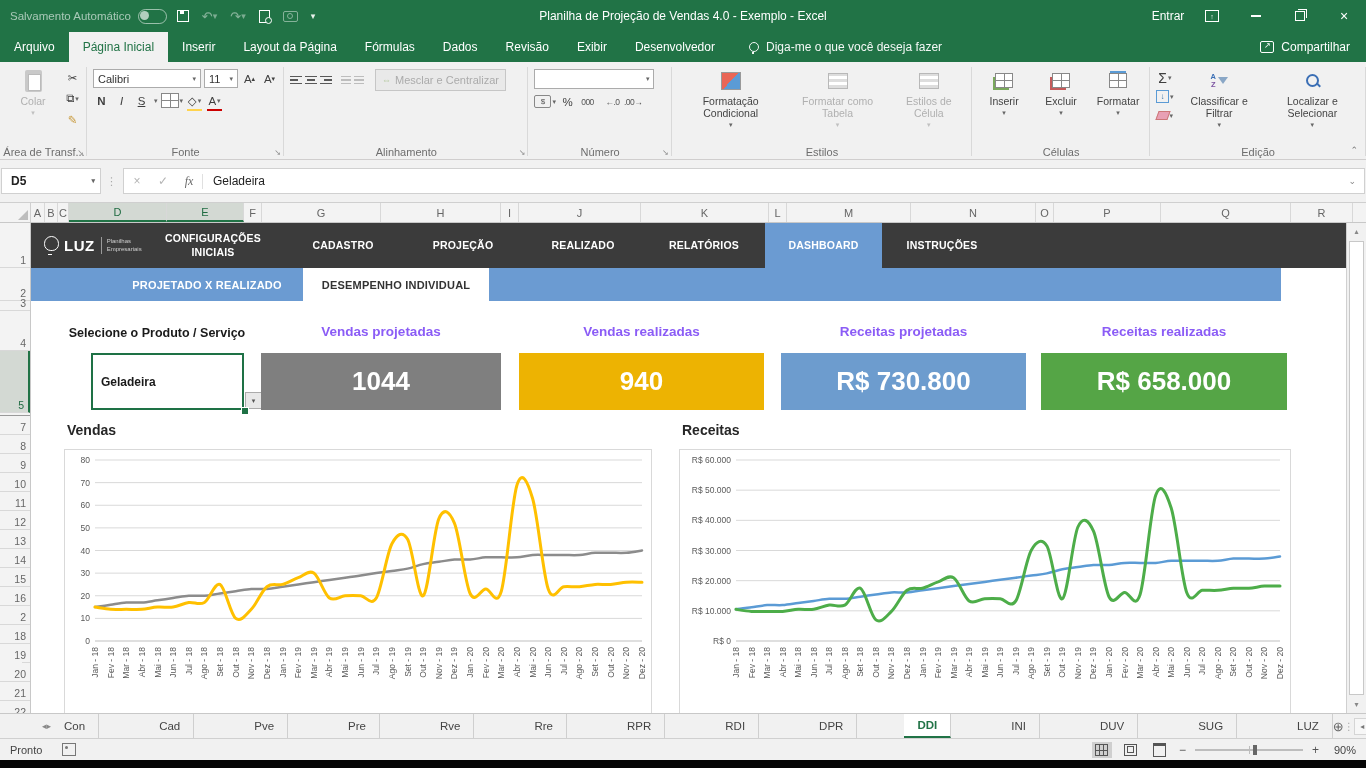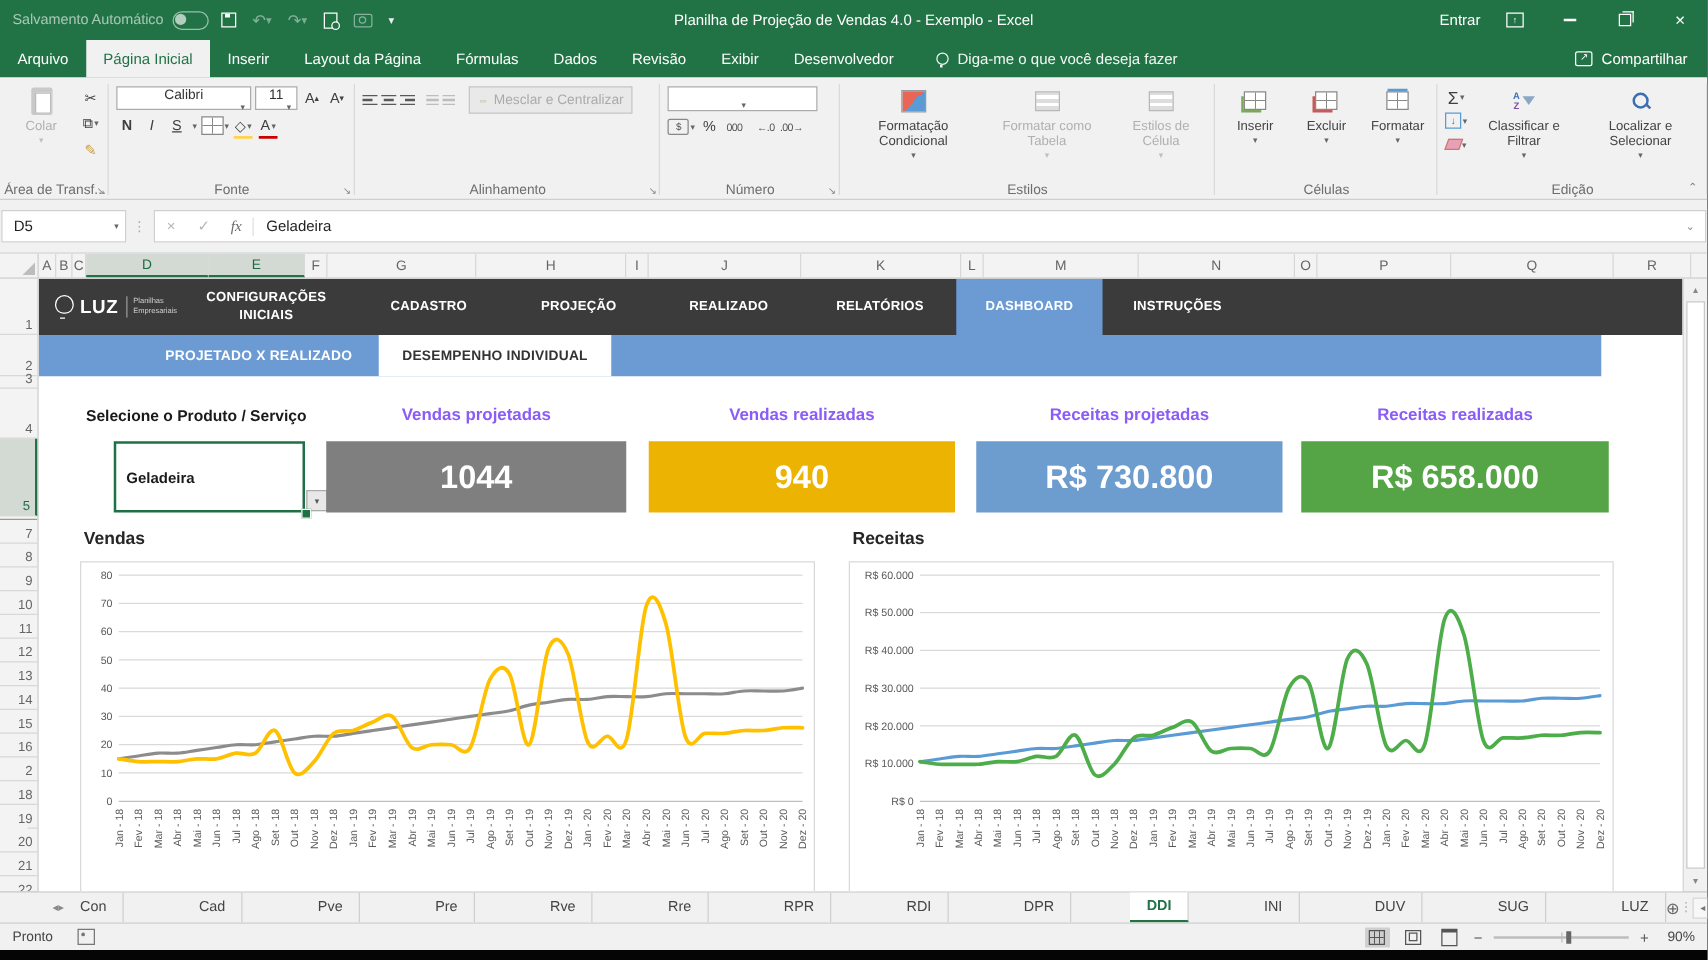--- a/index.html
+++ b/index.html
@@ -48,21 +48,21 @@
   .launcher{position:absolute;right:3px;bottom:2px;font-size:8px;color:#8a8a8a;}
   .bigbtn{min-width:46px;display:flex;flex-direction:column;align-items:center;font-size:10.5px;color:#444;text-align:center;padding:2px 3px 0;line-height:1.15;gap:2px;}
   .bigbtn .bicon{height:25px;display:flex;align-items:center;justify-content:center;}
   .bigbtn .carat{font-size:7px;color:#666;}
   .disbtn{color:#b0b0b0 !important;}
   .disbtn .carat{color:#c0c0c0;}
   .rcol{display:flex;flex-direction:column;gap:4px;padding-top:3px;}
   .rrow{display:flex;align-items:center;gap:3px;}
   .sbtn{min-width:17px;height:17px;display:inline-flex;align-items:center;justify-content:center;font-size:11.5px;color:#3f3f3f;}
   .sbtn .carat,.carat7{font-size:7px;color:#666;margin-left:1px;}
-  .selbox{background:#fff;border:1px solid #ababab;height:19px;display:flex;align-items:center;font-size:11px;padding:0 4px;color:#333;box-sizing:border-box;flex-direction:column;}
+  .selbox{background:#fff;border:1px solid #ababab;height:19px;display:flex;align-items:center;font-size:11px;padding:0 4px;color:#333;box-sizing:border-box;}
   .al{display:inline-flex;flex-direction:column;gap:2px;}
   .al i{height:1.5px;background:#595959;display:block;}
   .disal i{background:#bdbdbd;}
   .icon-clip{width:17px;height:22px;background:#c9c9c9;border-radius:2px;position:relative;}
   .icon-clip::after{content:"";position:absolute;left:3px;top:4px;width:11px;height:15px;background:#fff;border:1px solid #bbb;}
   .icon-cf{width:18px;height:16px;background:linear-gradient(135deg,#e96656 50%,#5b9bd5 50%);border:1px solid #999;}
   .icon-tbl{width:18px;height:14px;border:1px solid #b8b8b8;background:repeating-linear-gradient(0deg,#ddd 0 3px,#fff 3px 6px);}
   .icon-cells{width:16px;height:13px;border:1px solid #888;background:
       linear-gradient(90deg,transparent 49%,#888 49% 55%,transparent 55%),
       linear-gradient(0deg,transparent 45%,#888 45% 52%,transparent 52%),#fff;}
@@ -84,21 +84,21 @@
   .bld{font-weight:bold;} .itl{font-style:italic;} .und{text-decoration:underline;}
   .redbar{box-shadow:0 3px 0 -1px #c00;} .bluebar{box-shadow:0 3px 0 -1px #ffd34d;}
   .mergebox{border:1px solid #c6c6c6;background:#e9e9e9;height:20px;display:flex;align-items:center;font-size:11px;color:#ababab;padding:0 6px;gap:4px;}
   .wrapbtn{display:flex;align-items:center;gap:4px;font-size:11px;color:#ababab;height:20px;}
   .icon-wrap{font-size:9px;color:#9ab36e;}
   .moneyic{width:15px;height:11px;border:1px solid #888;border-radius:2px;font-size:8px;color:#555;display:flex;align-items:center;justify-content:center;}
   .decic{font-size:8.5px;color:#555;letter-spacing:-.5px;}
 
   
   .fbar{flex:0 0 42px;background:#f1f1f1;display:flex;align-items:center;padding:0 1px;border-bottom:1px solid #cfcfcf;}
-  .namebox{width:100px;height:26px;background:#fff;border:1px solid #d0d0d0;display:flex;align-items:center;font-size:12px;padding-left:9px;color:#222;box-sizing:border-box;}
+  .namebox{width:100px;height:26px;background:#fff;border:1px solid #d0d0d0;display:flex;align-items:center;font-size:12px;padding-left:9px;color:#222;box-sizing:border-box;font-weight:bold;}
   .namebox .carat7{margin-left:auto;margin-right:5px;}
   .fbdots{color:#aaa;margin:0 5px;font-size:11px;letter-spacing:1px;}
   .fbfield{flex:1;height:26px;background:#fff;border:1px solid #d0d0d0;display:flex;align-items:center;font-size:12px;color:#222;box-sizing:border-box;}
   .fbico{width:26px;text-align:center;color:#b5b5b5;font-size:12px;}
   .fx{font-style:italic;font-family:"Liberation Serif",serif;color:#6a6a6a;border-right:1px solid #e0e0e0;}
   .fbval{padding-left:10px;color:#222;}
   .fbexp{margin-left:auto;color:#888;font-size:9px;padding-right:8px;}
 
   
   .cheads{flex:0 0 19px;display:flex;background:#f3f3f3;border-bottom:1px solid #c8c8c8;}

